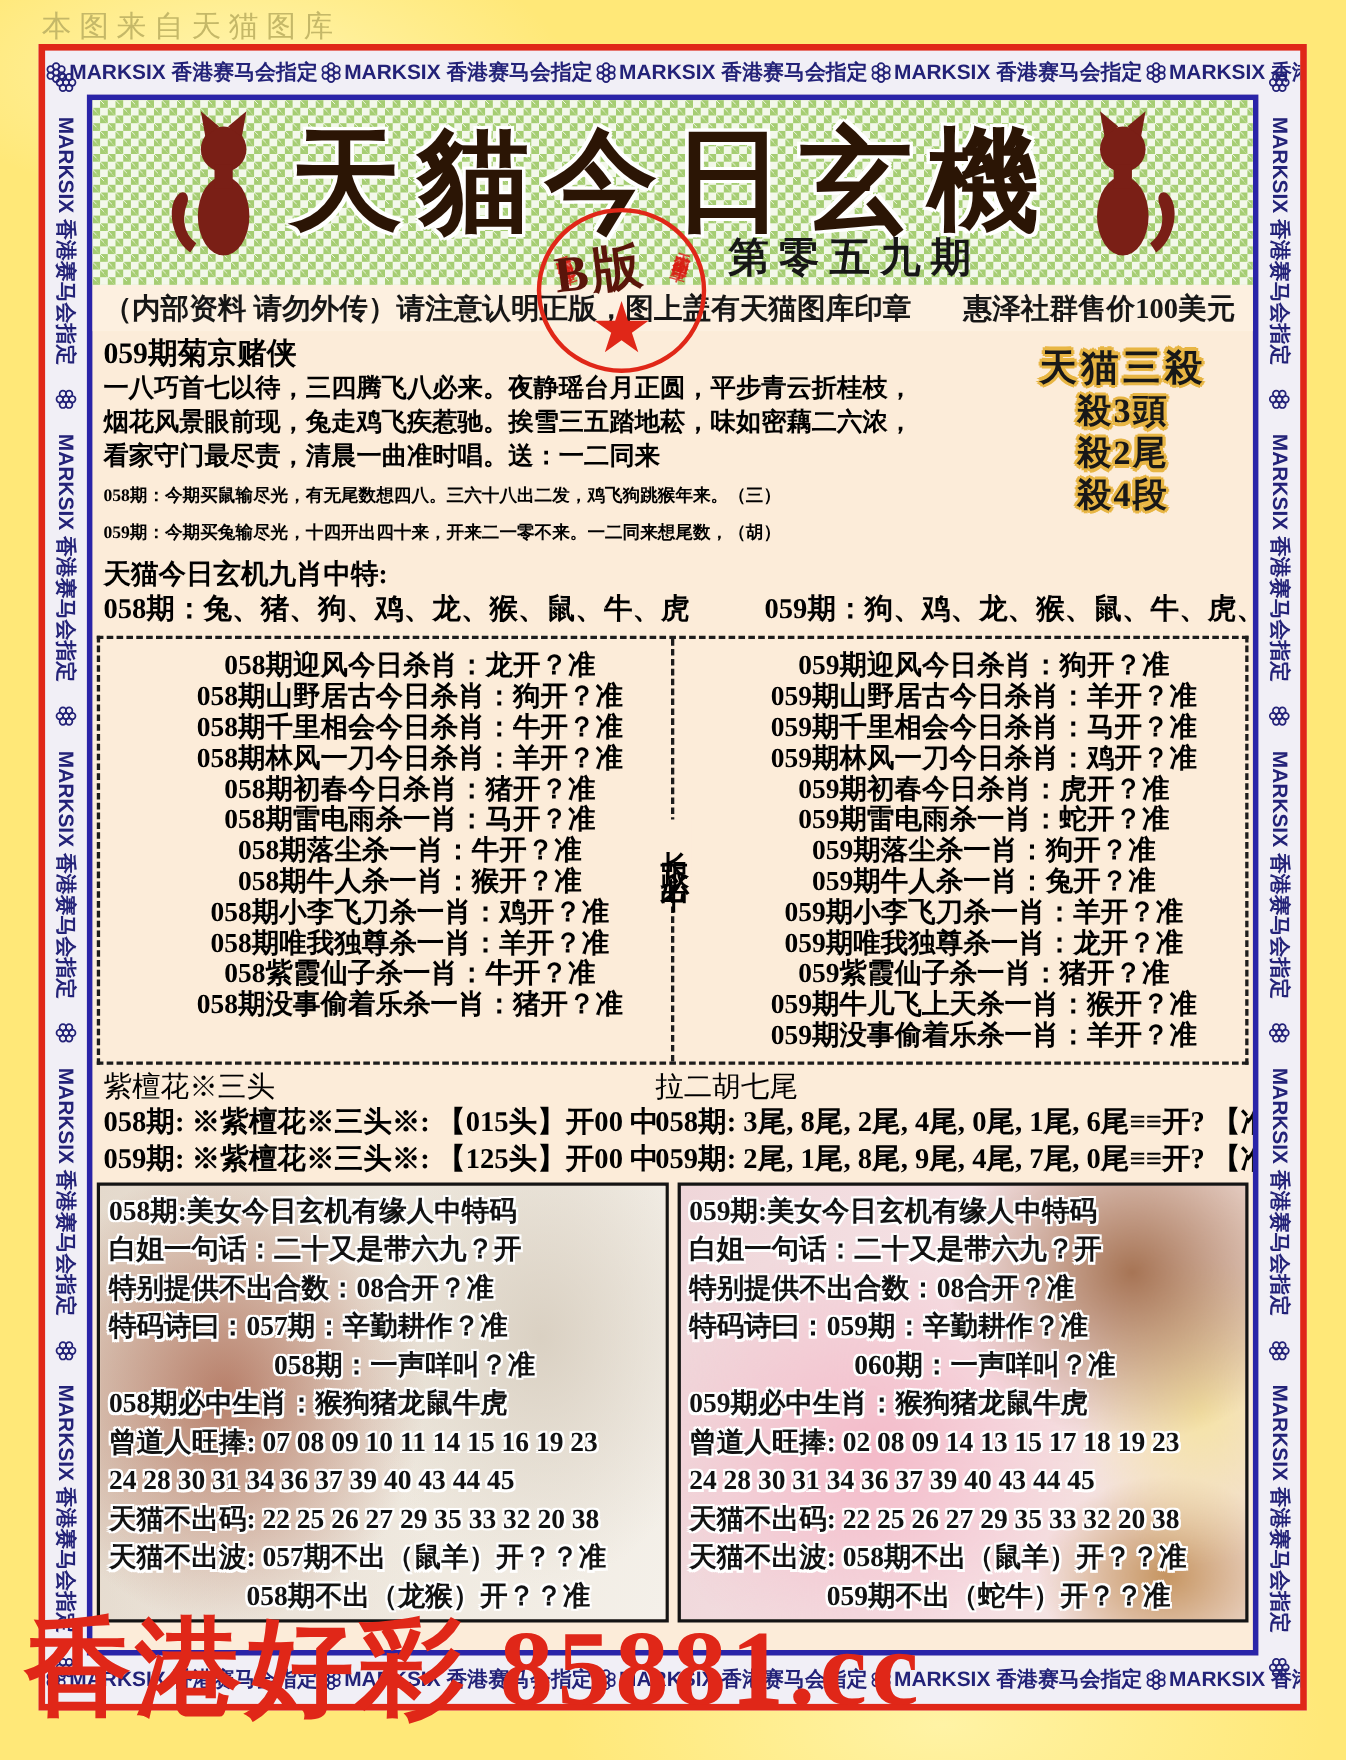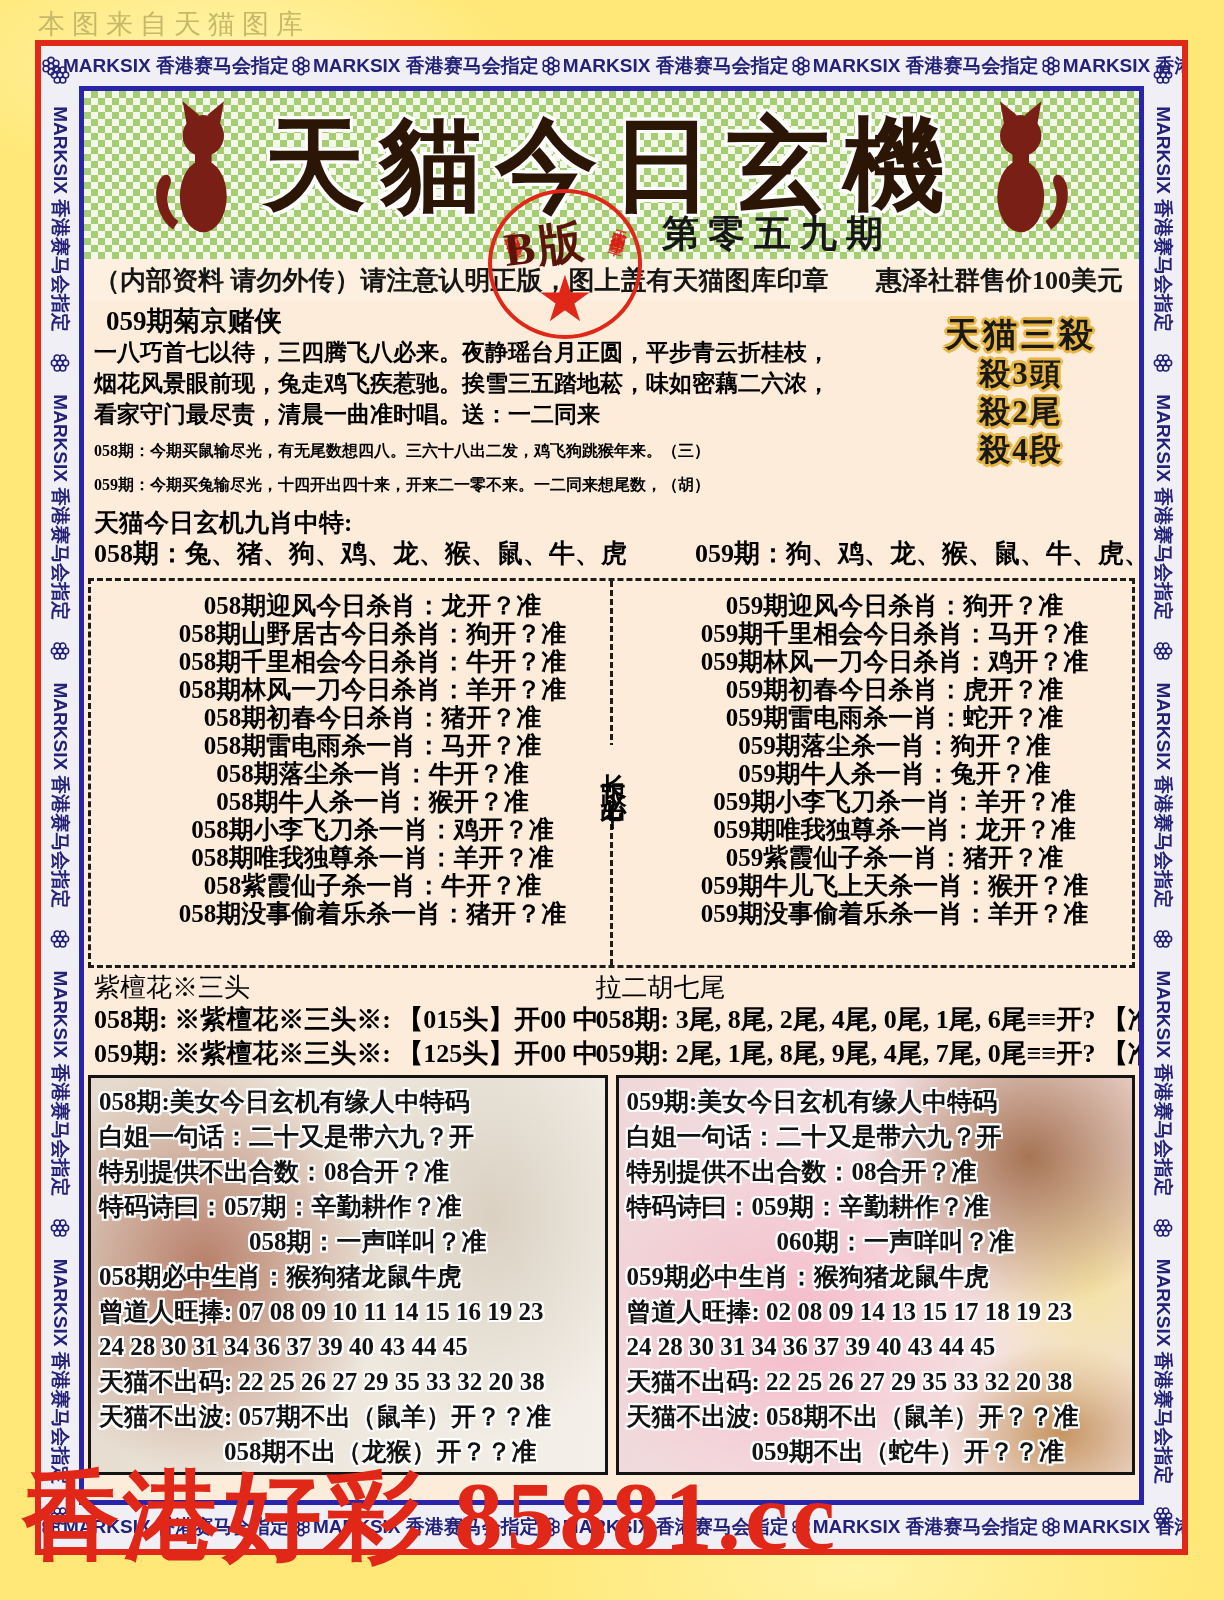--- a/index.html
+++ b/index.html
@@ -50,21 +50,21 @@
     transform:rotate(-7deg);letter-spacing:3px;}
   .stamp-seal{position:absolute;color:rgba(216,30,20,.8);font-size:15px;font-weight:bold;writing-mode:vertical-rl;
     text-orientation:upright;letter-spacing:2px;}
   .stamp-seal.s1{left:6px;top:30px;transform:rotate(-18deg);}
   .stamp-seal.s2{right:6px;top:26px;transform:rotate(16deg);}
   
   .notice-row{display:flex;justify-content:space-between;align-items:center;height:42px;padding:0 16px 0 10px;
     font-size:26px;font-weight:bold;color:#161616;background:#fdf0e0;}
   
   .main-area{position:relative;padding:4px 0 0 10px;}
-  .poem-title{font-size:27px;font-weight:bold;line-height:32px;margin-left:12px;}
+  .poem-title{font-size:27px;font-weight:bold;line-height:32px;}
   .poem .line{font-size:23px;font-weight:bold;line-height:31px;white-space:nowrap;}
   .sansha{position:absolute;right:10px;top:14px;width:216px;text-align:center;}
   .gold-outline{color:#181818;font-weight:bold;
     text-shadow:-2px -2px 0 var(--gold,#e8b644),2px -2px 0 var(--gold,#e8b644),-2px 2px 0 var(--gold,#e8b644),2px 2px 0 var(--gold,#e8b644),0 -3px 0 var(--gold,#e8b644),0 3px 0 var(--gold,#e8b644),-3px 0 0 var(--gold,#e8b644),3px 0 0 var(--gold,#e8b644);}
   .sansha-title{font-size:34px;line-height:40px;letter-spacing:4px;}
   .sansha .line{font-size:31px;line-height:38px;letter-spacing:2px;}
   
   .shuru{padding:4px 0 0 10px;}
   .shuru .line{font-size:16px;font-weight:bold;line-height:34px;white-space:nowrap;}
   
@@ -512,20 +512,21 @@
             <div class="line">058期小李飞刀杀一肖：鸡开？准</div>
             <div class="line">058期唯我独尊杀一肖：羊开？准</div>
             <div class="line">058紫霞仙子杀一肖：牛开？准</div>
             <div class="line">058期没事偷着乐杀一肖：猪开？准</div>
           </div>
         <div class="kill-divider">
           <div class="divider-label">长跟必中</div>
         </div>
         <div class="kill-col">
             <div class="line">059期迎风今日杀肖：狗开？准</div>
+            <div class="line">059期山野居古今日杀肖：羊开？准</div>
             <div class="line">059期千里相会今日杀肖：马开？准</div>
             <div class="line">059期林风一刀今日杀肖：鸡开？准</div>
             <div class="line">059期初春今日杀肖：虎开？准</div>
             <div class="line">059期雷电雨杀一肖：蛇开？准</div>
             <div class="line">059期落尘杀一肖：狗开？准</div>
             <div class="line">059期牛人杀一肖：兔开？准</div>
             <div class="line">059期小李飞刀杀一肖：羊开？准</div>
             <div class="line">059期唯我独尊杀一肖：龙开？准</div>
             <div class="line">059紫霞仙子杀一肖：猪开？准</div>
             <div class="line">059期牛儿飞上天杀一肖：猴开？准</div>

